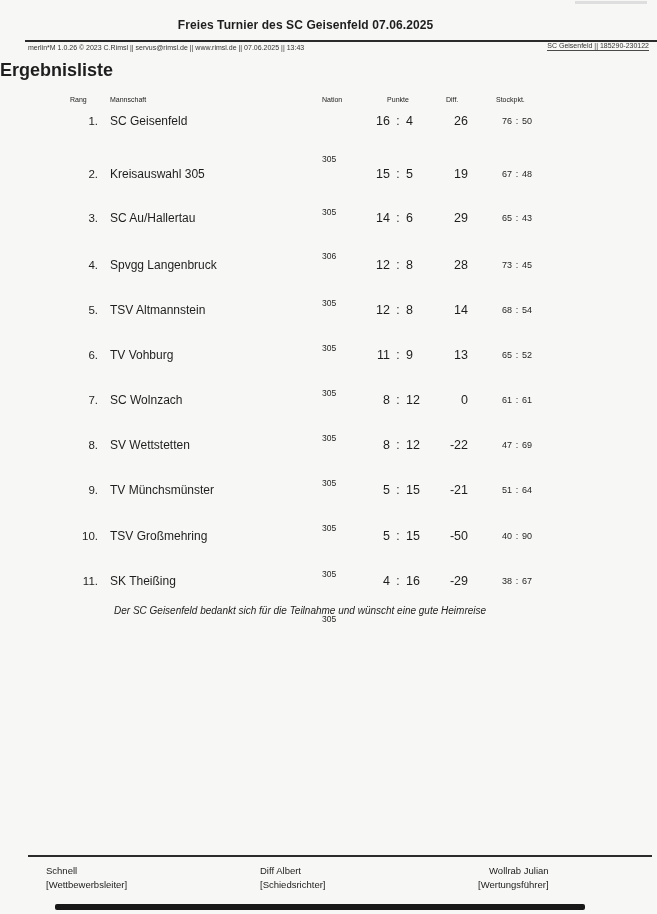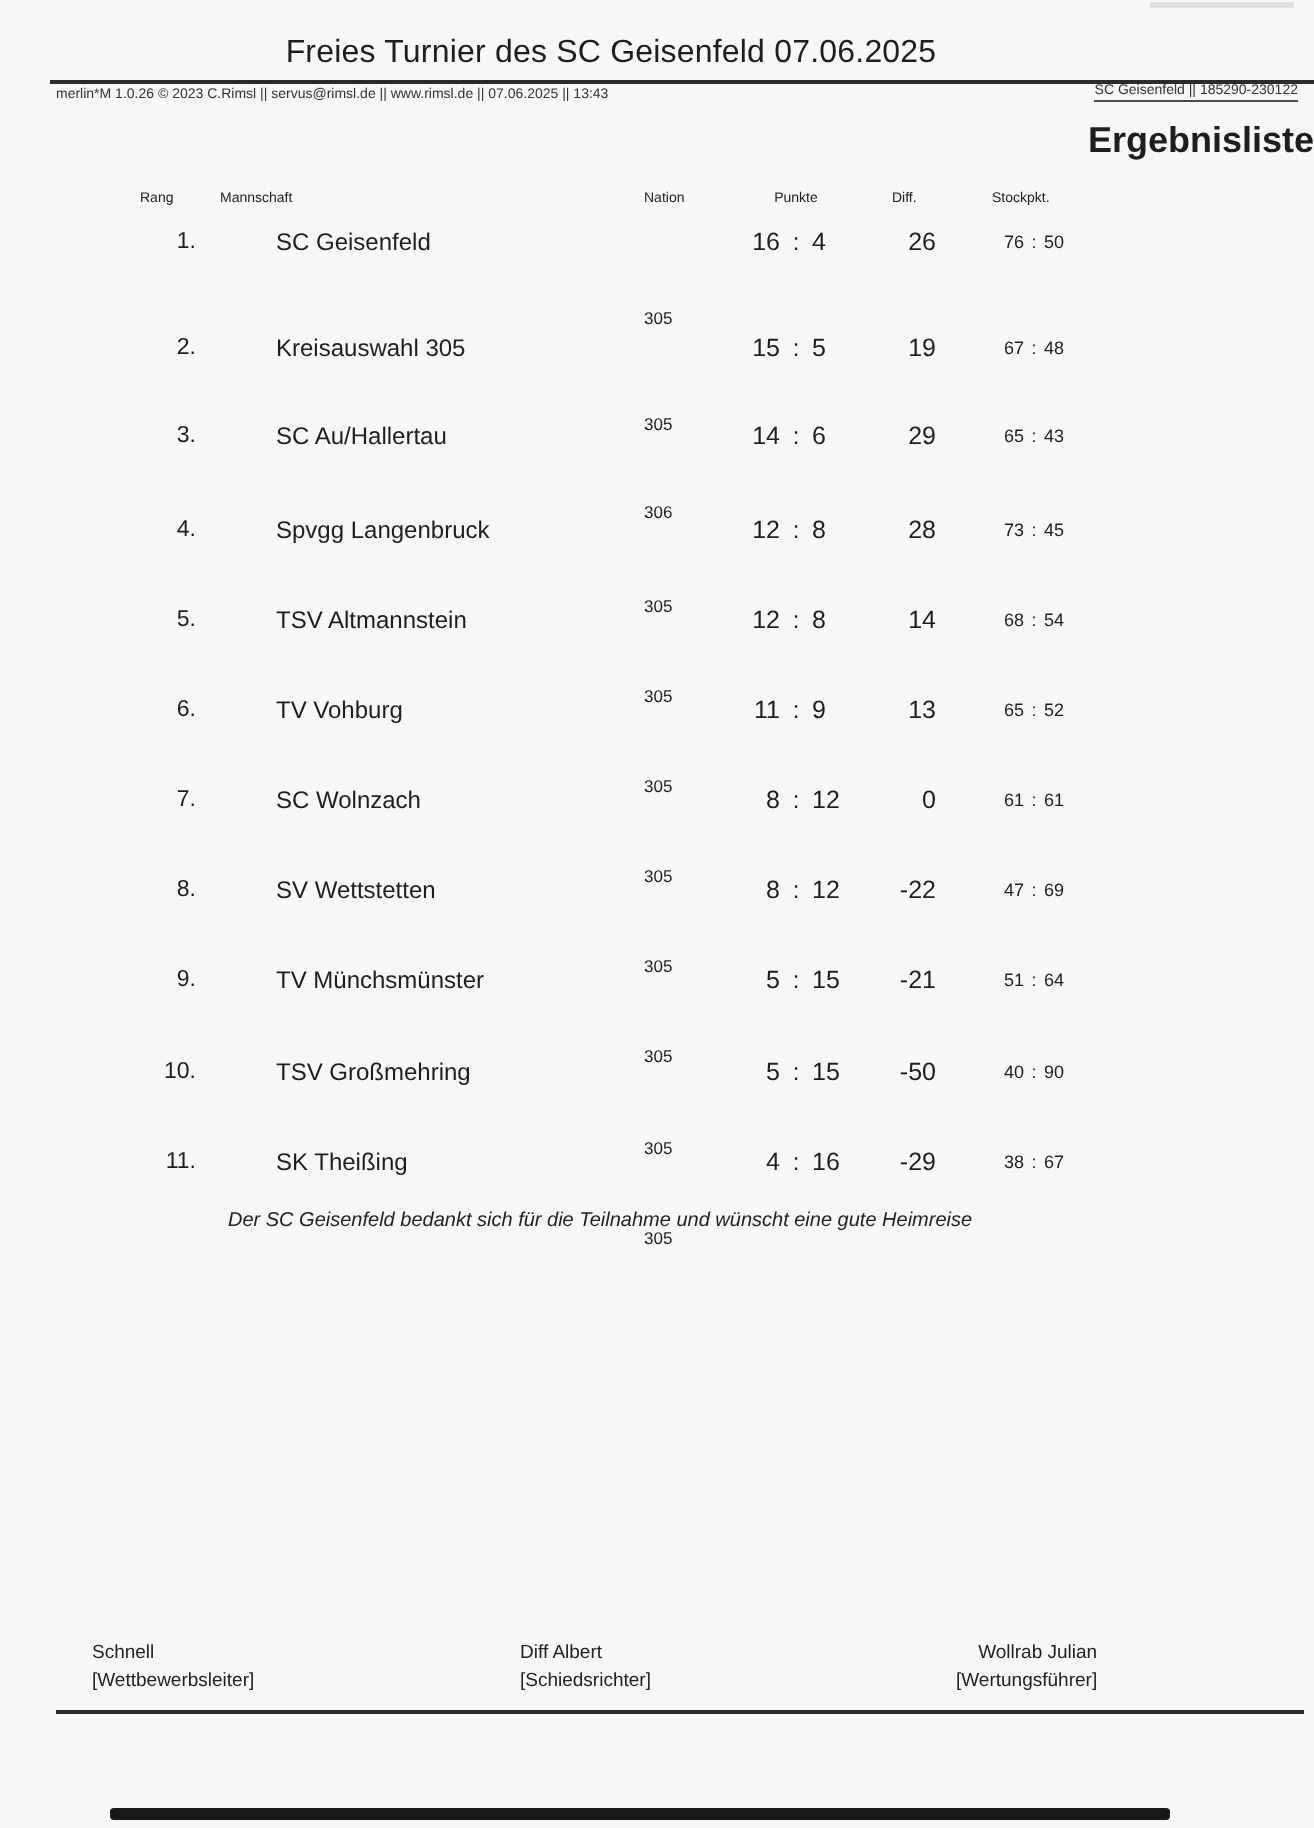--- a/index.html
+++ b/index.html
@@ -10,60 +10,60 @@
     font-family:"Liberation Sans", sans-serif;
     color:#1e1e1e;
     overflow:hidden;
   }
   .abs { position:absolute; }
 
   .top-smudge { top:1px; left:575px; width:72px; height:3px; background:#dedede; }
 
   .doc-title {
     top:18px; left:0; width:611px;
-    text-align:center; font-size:16px; font-weight:normal; letter-spacing:0.1px;
+    text-align:center; font-size:12px; font-weight:bold; letter-spacing:0.1px;
   }
   .title-rule { top:40px; left:25px; width:632px; height:2px; background:#2b2b2b; }
   .meta-left  { top:44px; left:28px; font-size:7px; color:#333; white-space:nowrap; }
   .meta-right {
     top:42px; right:8px; font-size:7px; color:#333; white-space:nowrap;
     border-bottom:1px solid #4a4a4a; padding-bottom:1px;
   }
 
   .heading {
     top:60px; left:0; width:657px;
-    text-align:right; font-size:18px; font-weight:bold;
+    text-align:left; font-size:18px; font-weight:bold;
   }
 
   .thead span { position:absolute; top:0; font-size:7px; color:#222; white-space:nowrap; }
   .thead { top:96px; left:0; width:657px; height:10px; }
   .h-rang   { left:70px; }
   .h-team   { left:110px; }
   .h-nation { left:322px; }
   .h-punkte { left:373px; width:50px; text-align:center; }
   .h-diff   { left:446px; }
   .h-stock  { left:496px; }
 
   .row { position:absolute; left:0; width:657px; height:16px; }
   .row span { position:absolute; white-space:nowrap; }
   .c-rang   { left:58px;  width:40px; text-align:right;  font-size:11.5px; top:1px; }
-  .c-team   { left:110px; font-size:12px;margin-left:28px; }
+  .c-team   { left:110px; font-size:12px; }
   .c-nation { left:322px; font-size:8.5px; top:2px;margin-top:38px; }
   .c-pa     { left:348px; width:42px; text-align:right;  font-size:12.5px; }
   .c-pc     { left:390px; width:16px; text-align:center; font-size:12px; }
   .c-pb     { left:406px; width:40px; text-align:left;   font-size:12.5px; }
   .c-diff   { left:420px; width:48px; text-align:right;  font-size:12.5px; }
   .c-sa     { left:484px; width:28px; text-align:right;  font-size:9px; top:2px; }
   .c-sc     { left:512px; width:10px; text-align:center; font-size:9px; top:2px; }
   .c-sb     { left:522px; width:28px; text-align:left;   font-size:9px; top:2px; }
 
   .closing { top:605px; left:114px; font-size:10px; color:#222; white-space:nowrap;font-style:italic; }
 
   .footer-rule { top:855px; left:28px; width:624px; height:2px; background:#2b2b2b; }
-  .signer { position:absolute; top:820px; font-size:9.5px; color:#222; line-height:14px; }
+  .signer { position:absolute; top:864px; font-size:9.5px; color:#222; line-height:14px; }
   .signer-1 { left:46px; }
   .signer-2 { left:260px; }
   .signer-3 { left:478px;text-align:right; }
 
   .bottom-bar { top:904px; left:55px; width:530px; height:6px; background:#181818; border-radius:2px; }
 </style>
 </head>
 <body>
 
 <div class="abs top-smudge"></div>

